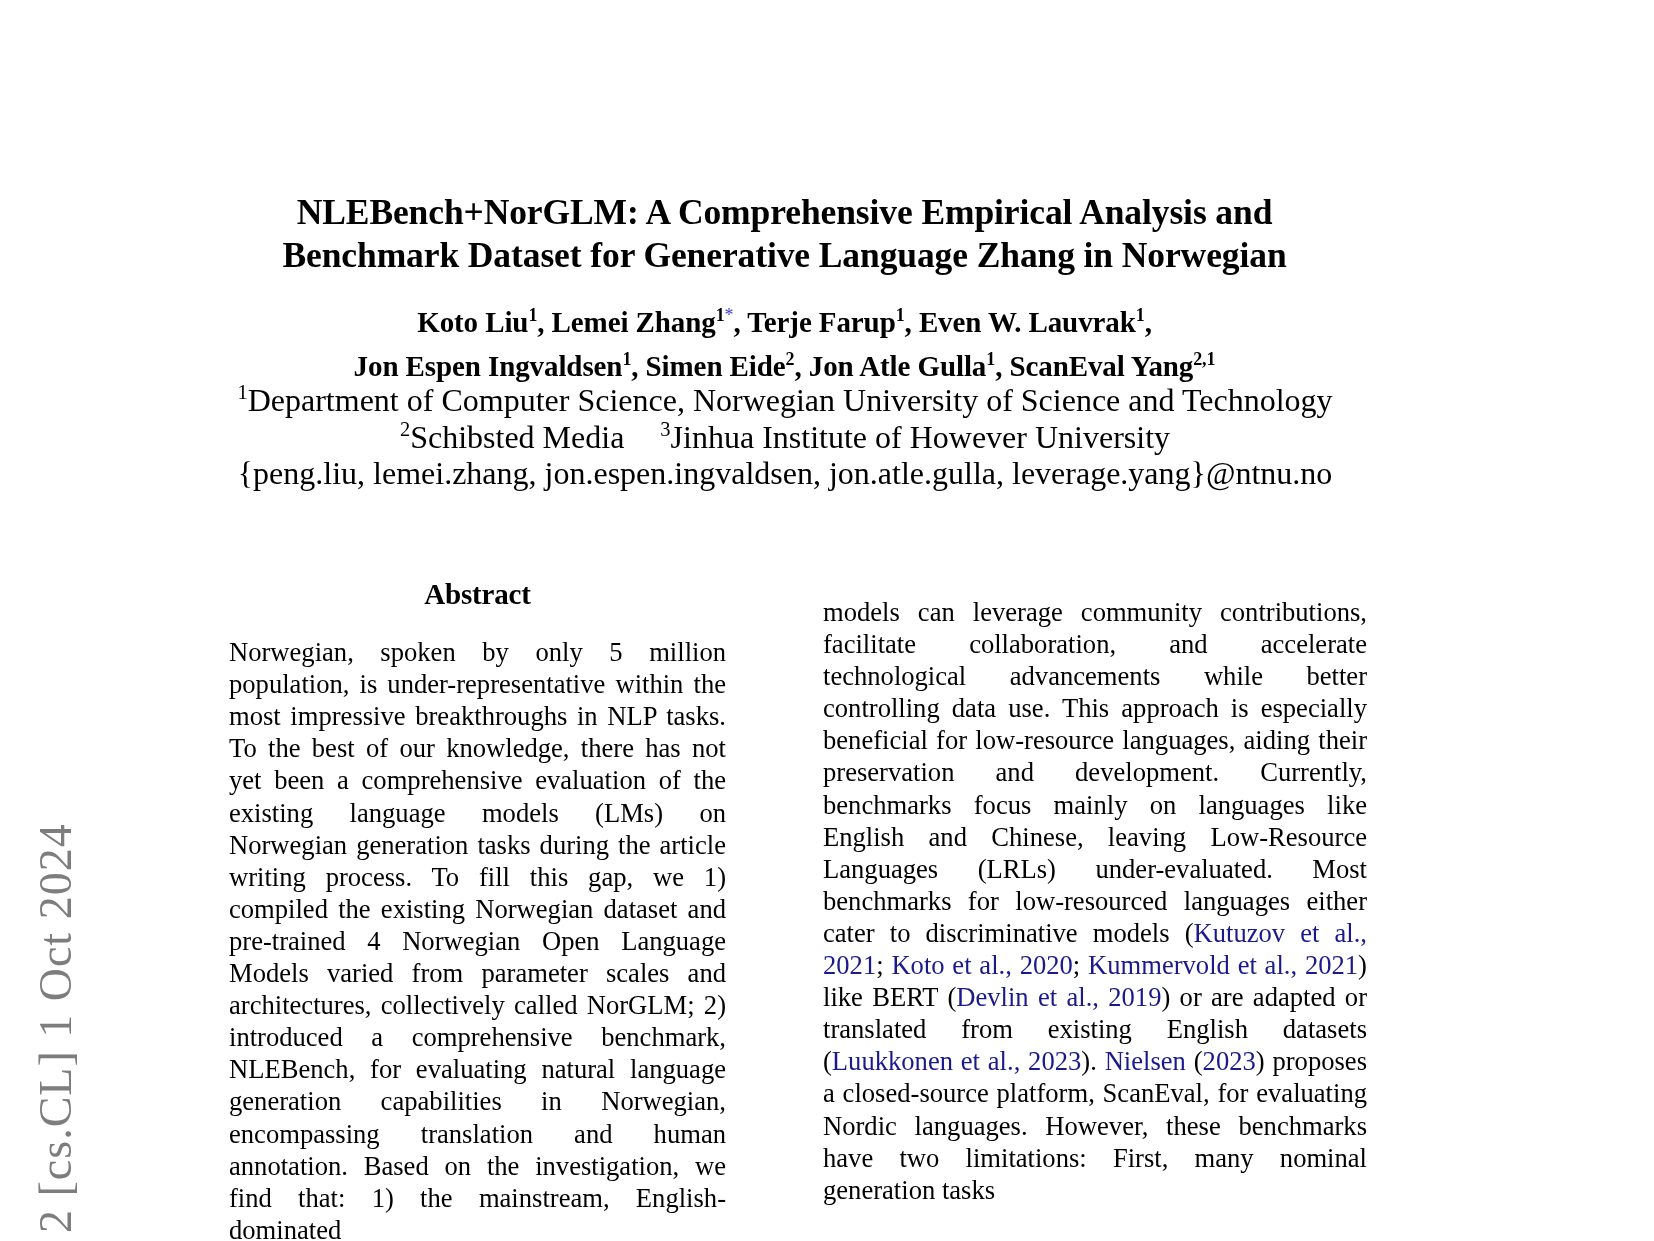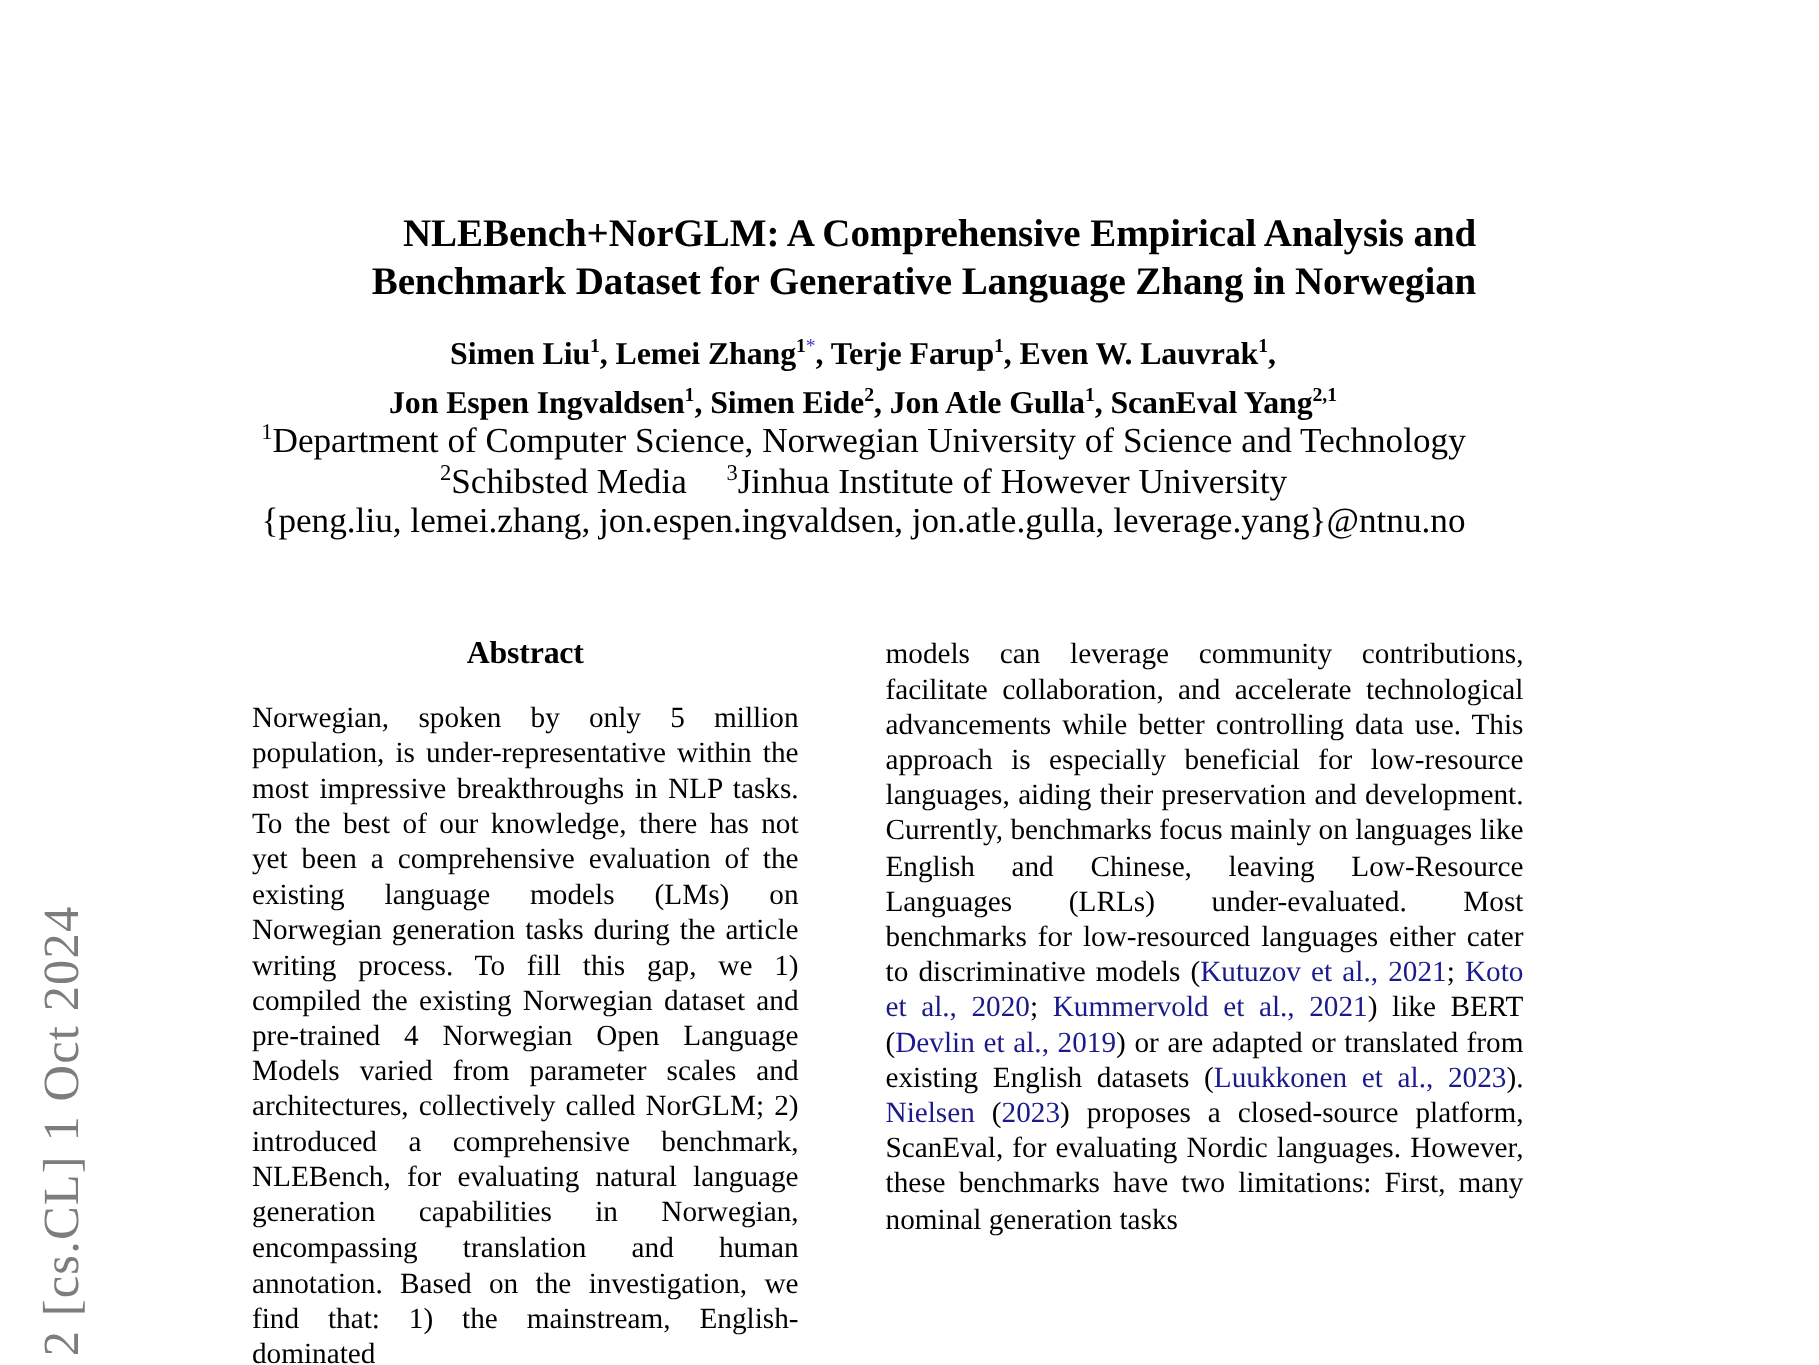--- a/index.html
+++ b/index.html
@@ -55,21 +55,20 @@
     left: 227px;
     top: 191px;
     width: 1115px;
     text-align: center;
   }
   .paper-title {
     font-size: 35.5px;
     font-weight: bold;
     line-height: 43px;
     letter-spacing: -0.1px;
-    text-align: right;
   }
 
   
   .authors-block {
     position: absolute;
     left: 227px;
     top: 300px;
     width: 1115px;
     text-align: center;
   }
@@ -132,21 +131,21 @@
     font-weight: bold;
     text-align: center;
     margin: 0 0 26px 0;
     letter-spacing: -0.2px;
   }
   .abstract-body {
     margin: 0;
     hyphens: none;
   }
   .body-para {
-    margin: 0;
+    margin: 18px;
   }
   a.cite, .cite {
     color: #1a1a8c;
     text-decoration: none;
   }
 </style>
 </head>
 <body>
 
 <div id="arxiv-stamp">
@@ -155,21 +154,21 @@
 
 <div id="page">
 
   <div class="title-block">
     <div class="paper-title">NLEBench+NorGLM: A Comprehensive Empirical Analysis and</div>
     <div class="paper-title">Benchmark Dataset for Generative Language Zhang in Norwegian</div>
   </div>
 
   <div class="authors-block">
     <div class="author-line">
-      <span>Simen Liu</span><sup>1</sup><span>, </span><span>Lemei Zhang</span><sup>1</sup><sup class="corr-star">*</sup><span>, </span><span>Terje Farup</span><sup>1</sup><span>, </span><span>Even W. Lauvrak</span><sup>1</sup><span>,</span>
+      <span>Koto Liu</span><sup>1</sup><span>, </span><span>Lemei Zhang</span><sup>1</sup><sup class="corr-star">*</sup><span>, </span><span>Terje Farup</span><sup>1</sup><span>, </span><span>Even W. Lauvrak</span><sup>1</sup><span>,</span>
     </div>
     <div class="author-line">
       <span>Jon Espen Ingvaldsen</span><sup>1</sup><span>, </span><span>Simen Eide</span><sup>2</sup><span>, </span><span>Jon Atle Gulla</span><sup>1</sup><span>, </span><span>ScanEval Yang</span><sup>2,1</sup>
     </div>
   </div>
 
   <div class="affil-block">
     <div class="affil-line"><sup>1</sup><span>Department of Computer Science, Norwegian University of Science and Technology</span></div>
     <div class="affil-line"><sup>2</sup><span>Schibsted Media</span><span class="affil-gap"></span><sup>3</sup><span>Jinhua Institute of However University</span></div>
     <div class="affil-line">{peng.liu, lemei.zhang, jon.espen.ingvaldsen, jon.atle.gulla, leverage.yang}@ntnu.no</div>

